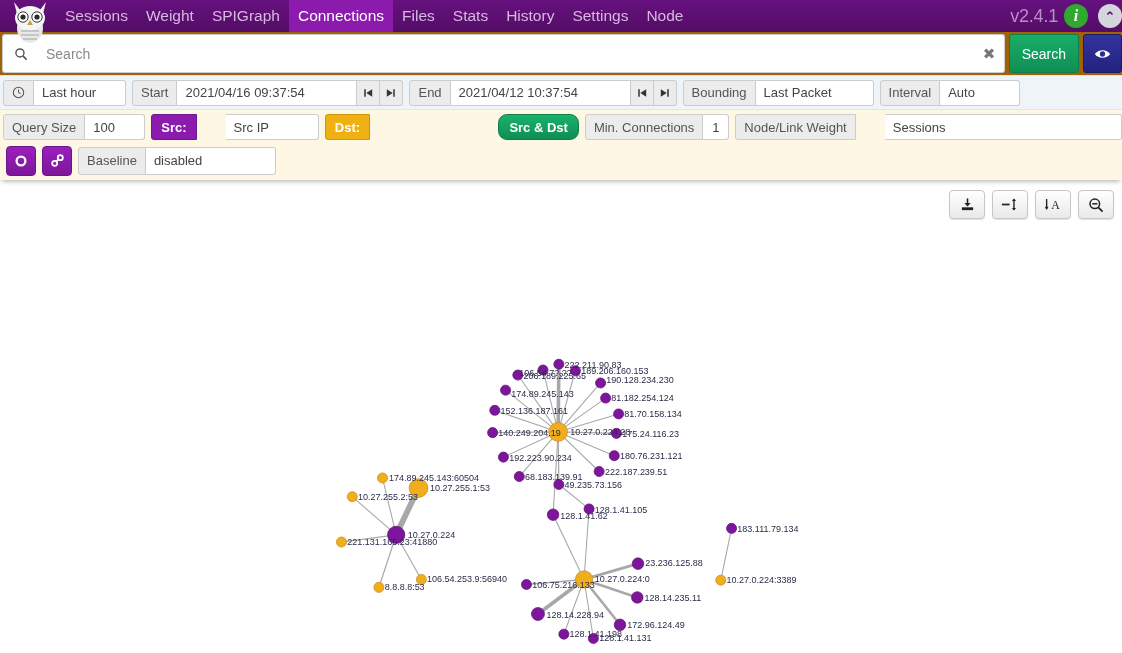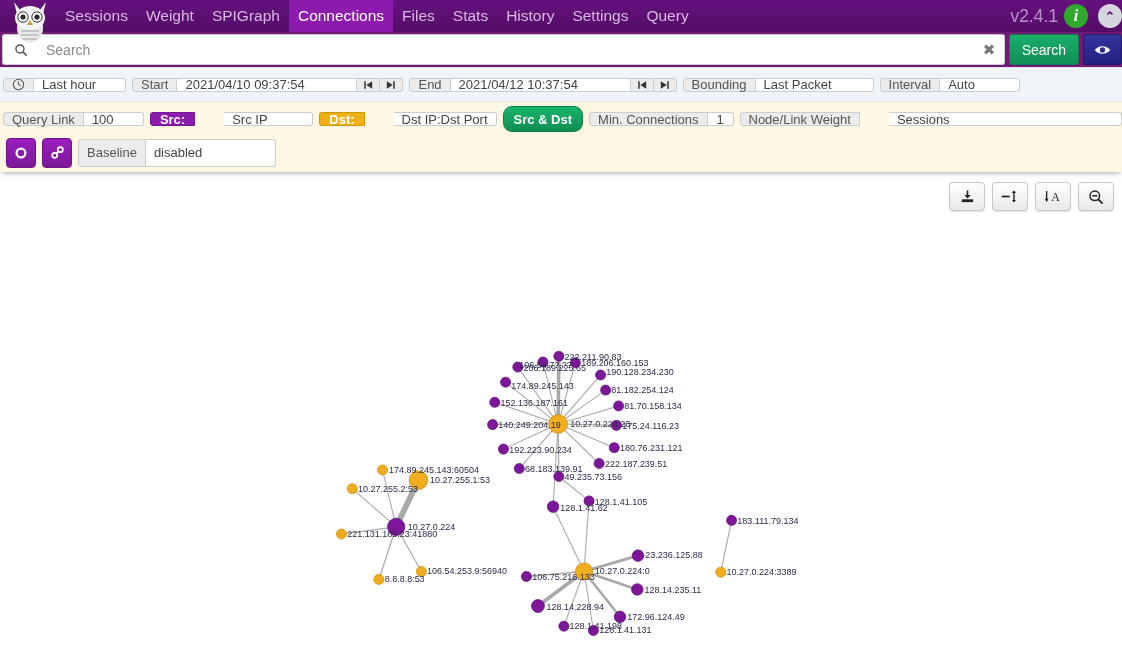--- a/index.html
+++ b/index.html
@@ -65,22 +65,22 @@
     border-radius: 50%;
     display: flex; align-items: center; justify-content: center;
     font-weight: bold;
     cursor: pointer;
   }
   .info-icon { background: #2faa2f; color: #fff; font-family: "Liberation Serif", serif; font-size: 16px; font-style: italic;}
   .chev-icon { background: #d5d5dd; color: #5b1070; font-size: 13px; position: relative; right: -4px;}
 
   
   .searchbar {
-    height: 36px;
-    background: #701a75;
+    height: 44px;
+    background: #a16207;
     border-bottom: 1px solid #e3e3ea;
     display: flex;
     align-items: stretch;
     padding: 2px 0 2px 2px;
     z-index: 20;
   }
   .search-icon-box {
     width: 36px;
     background: #fff;
     border: 1px solid #ccc;
@@ -143,21 +143,21 @@
   
   .timebar {
     height: 34px;
     background: #eef4f8;
     display: flex;
     align-items: center;
     padding: 3px 0 3px 3px;
     gap: 6px;
     border-bottom: 1px solid #e0e6ea;
   }
-  .grp { display: flex; align-items: stretch; height: 14px; }
+  .grp { display: flex; align-items: stretch; height: 26px; }
   .addon {
     background: #ececec;
     border: 1px solid #ccc;
     color: #555;
     display: flex; align-items: center;
     padding: 4px 8px;
     font-size: 13px;
     white-space: nowrap;
   }
   .addon.lft  { border-radius: 3px 0 0 3px; }
@@ -297,21 +297,21 @@
   </div>
   <div class="nav-links">
     <a class="nav-link">Sessions</a>
     <a class="nav-link">Weight</a>
     <a class="nav-link">SPIGraph</a>
     <a class="nav-link active">Connections</a>
     <a class="nav-link">Files</a>
     <a class="nav-link">Stats</a>
     <a class="nav-link">History</a>
     <a class="nav-link">Settings</a>
-    <a class="nav-link">Query</a>
+    <a class="nav-link">Node</a>
   </div>
   <div class="nav-right">
     <span class="version">v2.4.1</span>
     <span class="icon-circle info-icon">i</span>
     <span class="icon-circle chev-icon">⌃</span>
   </div>
 </div>
 
 <div class="searchbar">
   <div class="search-icon-box">
@@ -338,21 +338,21 @@
         <circle cx="8" cy="8" r="6.4" fill="none" stroke="#555" stroke-width="1.3"></circle>
         <line x1="8" y1="8" x2="8" y2="4.2" stroke="#555" stroke-width="1.3"></line>
         <line x1="8" y1="8" x2="10.6" y2="9.4" stroke="#555" stroke-width="1.3"></line>
       </svg>
     </div>
     <div class="fld rgt" style="min-width:92px">Last hour</div>
   </div>
 
   <div class="grp">
     <div class="addon lft">Start</div>
-    <div class="fld mid" style="min-width:180px">2021/04/10 09:37:54</div>
+    <div class="fld mid" style="min-width:180px">2021/04/16 09:37:54</div>
     <div class="navbtn">
       <svg width="10" height="10" viewBox="0 0 12 12">
         <rect x="1.5" y="1.5" width="1.8" height="9" fill="#333"></rect>
           <path d="M11 1.5 L11 10.5 L4 6 Z" fill="#333"></path>
       </svg>
     </div>
     <div class="navbtn last">
       <svg width="10" height="10" viewBox="0 0 12 12">
         <rect x="8.7" y="1.5" width="1.8" height="9" fill="#333"></rect>
           <path d="M1 1.5 L1 10.5 L8 6 Z" fill="#333"></path>
@@ -383,32 +383,31 @@
   </div>
 
   <div class="grp">
     <div class="addon lft">Interval</div>
     <div class="fld rgt" style="min-width:80px">Auto</div>
   </div>
 </div>
 
 <div class="querybar">
   <div class="grp">
-    <div class="addon lft">Query Link</div>
+    <div class="addon lft">Query Size</div>
     <div class="fld rgt" style="min-width:60px">100</div>
   </div>
 
   <div class="grp" style="flex:1 1 0; max-width:250px">
     <div class="tag src">Src:</div>
     <div class="fld rgt fld-grow">Src IP</div>
   </div>
 
   <div class="grp" style="flex:1 1 0; max-width:250px">
     <div class="tag dst">Dst:</div>
-    <div class="fld rgt fld-grow">Dst IP:Dst Port</div>
   </div>
 
   <div class="btn-green">Src &amp; Dst</div>
 
   <div class="grp">
     <div class="addon lft">Min. Connections</div>
     <div class="fld rgt" style="min-width:26px; justify-content:center">1</div>
   </div>
 
   <div class="grp" style="flex:1 1 auto">

